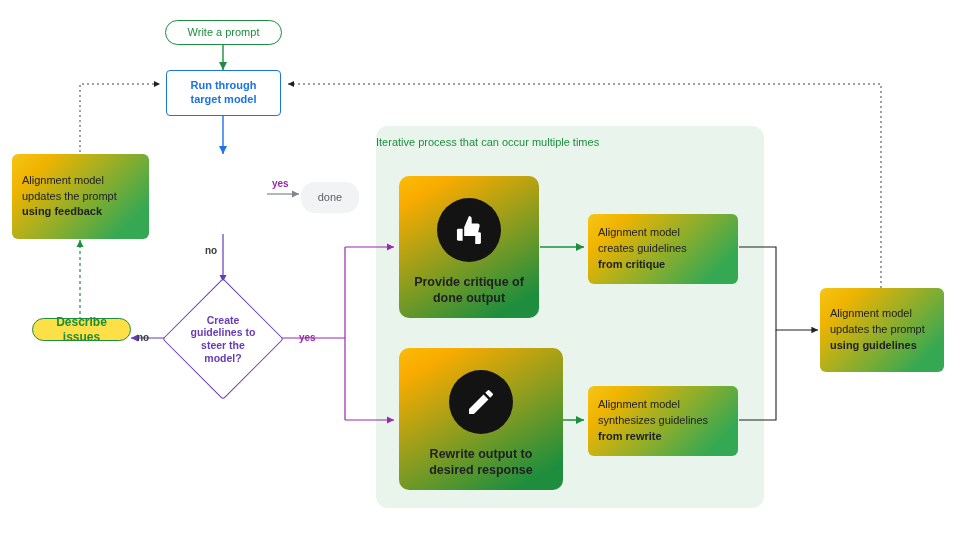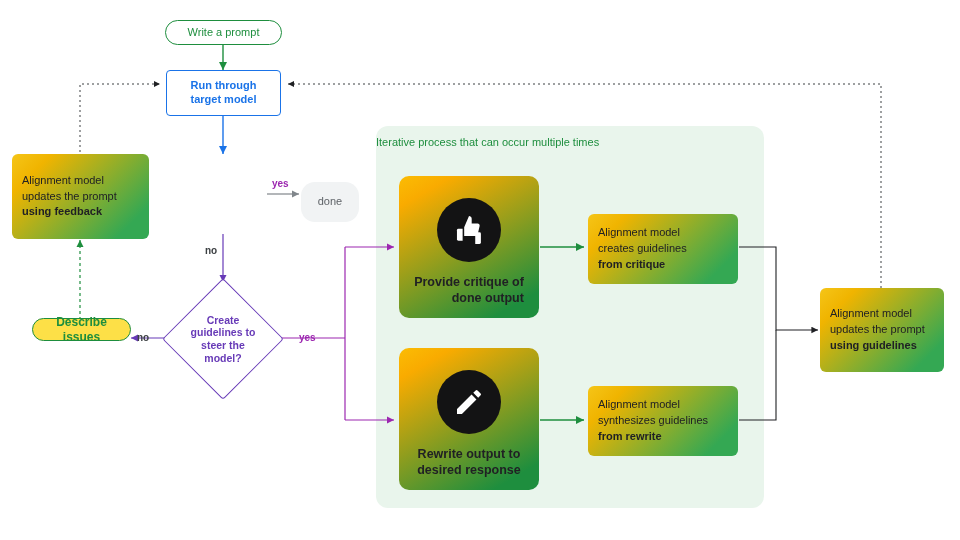--- a/index.html
+++ b/index.html
@@ -241,21 +241,21 @@
 
   <div class="node pill" style="left:165px; top:20px; width:117px; height:25px;">
     <span>Write a prompt</span>
   </div>
 
 
   <div class="edge-label lbl-purple" style="left:272px; top:178px;">yes</div>
 
   <div class="edge-label lbl-dark" style="left:205px; top:245px;">no</div>
 
-  <div class="node done-pill" style="left:301px; top:182px; width:58px; height:40px;">
+  <div class="node done-pill" style="left:301px; top:182px; width:58px; height:31px;">
     <span>done</span>
   </div>
 
   <div class="diamond-wrap" style="left:180px; top:296px; width:86px; height:86px;">
     <div class="diamond-shape"></div>
     <div class="diamond-label">
       <span>
         <span>Create</span><br>
         <span>guidelines to</span><br>
         <span>steer the</span><br>
@@ -282,27 +282,27 @@
       <svg width="34" height="34" viewBox="0 0 24 24" fill="#ffffff">
         <path d="M7.5 11.2h-3a1 1 0 0 0-1 1v6.3a1 1 0 0 0 1 1h3z"></path>
         <path d="M8.6 11.2 12 3.4c.9 0 1.9.7 1.9 1.8v3.4h4.2c.9 0 1.6.9 1.4 1.8l-1.3 5.6c-.2.9-1 1.5-1.9 1.5H8.6z" transform="translate(0,-1.2)"></path>
         <g transform="translate(0,0.6)">
           <path d="M16.5 21.2h3a1 1 0 0 0 1-1v-5.4a1 1 0 0 0-1-1h-3z" opacity="0"></path>
         </g>
         <path d="M16.4 13.6h3a1 1 0 0 1 1 1v6.2a1 1 0 0 1-1 1h-3z"></path>
         <path d="M15.3 13.6 11.9 21.4c-.9 0-1.9-.7-1.9-1.8v-3.4H5.8c-.9 0-1.6-.9-1.4-1.8l1.3-5.6c.2-.9 1-1.5 1.9-1.5h7.7z" transform="translate(0,1.4)" opacity="0"></path>
       </svg>
     </div>
-    <div style="display:flex; flex-direction:column; align-items:flex-end;">
+    <div style="display:flex; flex-direction:column; align-items:center;">
       <span>Provide critique of</span>
       <span>done output</span>
     </div>
   </div>
 
-  <div class="node icon-card" style="left:399px; top:348px; width:140px; height:142px; position:absolute;">
+  <div class="node icon-card" style="left:399px; top:348px; width:164px; height:142px; position:absolute;">
     <div class="icon-badge">
       <svg width="32" height="32" viewBox="0 0 24 24" fill="#ffffff">
         <path d="M3 17.3V21h3.7L17.6 10.1l-3.7-3.7L3 17.3zM20.7 7c.4-.4.4-1 0-1.4l-2.3-2.3a1 1 0 0 0-1.4 0l-1.8 1.8 3.7 3.7L20.7 7z"></path>
       </svg>
     </div>
     <div style="display:flex; flex-direction:column; align-items:center;">
       <span>Rewrite output to</span>
       <span>desired response</span>
     </div>
   </div>

